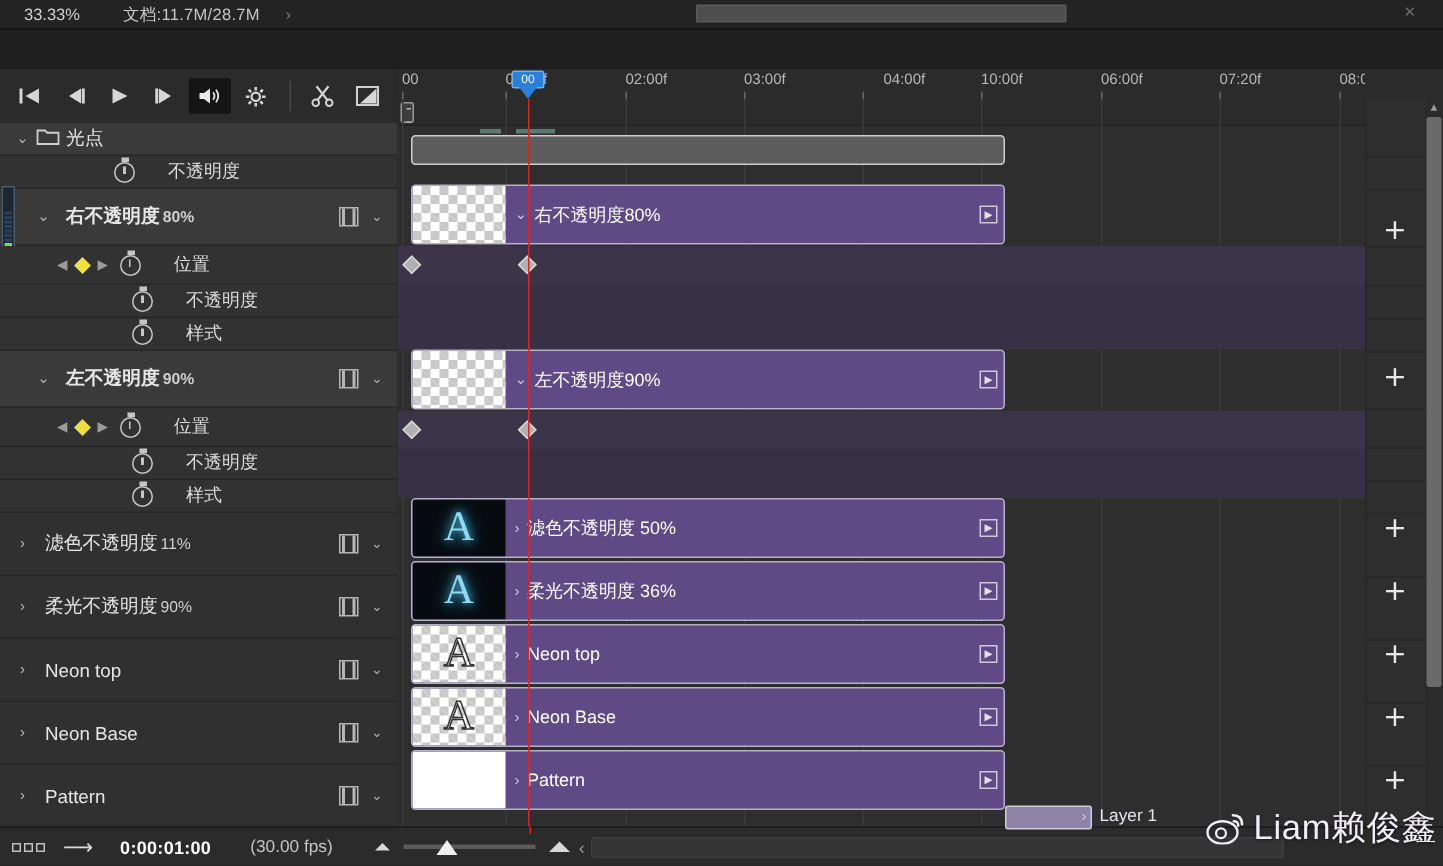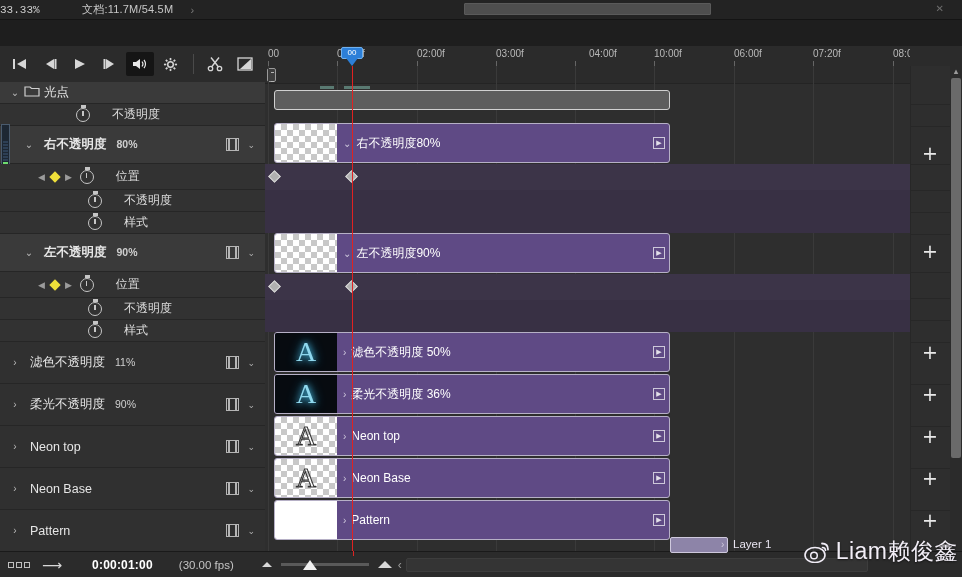--- a/index.html
+++ b/index.html
@@ -13,21 +13,21 @@
   }
   #app { position: relative; width: 962px; height: 577px; }
 
   
   .docbar {
     position: absolute; left: 0; top: 0; width: 962px; height: 20px;
     background: #232323; border-bottom: 1px solid #141414;
     display: flex; align-items: center;
   }
   .zoom-val {
-    font-size: 11px; color: #d0d0d0; padding-left: 0; width: 70px; font-family: Liberation Mono, monospace;
+    font-size: 11px; color: #d0d0d0; padding-left: 16px; width: 70px;
   }
   .doc-info { font-size: 11px; color: #c8c8c8; margin-left: 12px; letter-spacing: .2px; }
   .doc-arrow {
     font-size: 11px; color: #7a7a7a; margin-left: 14px; width: 10px; text-align: center;
   }
   .doc-scroll-track {
     position: absolute; left: 400px; top: 2px; width: 545px; height: 14px;
   }
   .doc-scroll-thumb {
     position: absolute; left: 64px; top: 1px; width: 247px; height: 12px;
@@ -199,21 +199,21 @@
     display: flex; flex-direction: column-reverse; padding: 1px; gap: 1px;
   }
   .meter i { display: block; height: 2px; background: #2d3f55; }
   .meter i.on { background: #6fdc6f; }
   .chev {
     width: 18px; text-align: center; font-size: 10px; color: #b8b8b8;
     flex: 0 0 auto; user-select: none;
   }
   .folder-ic { width: 20px; color: #cfcfcf; font-size: 13px; flex: 0 0 auto; }
   .lname { font-size: 12.5px; color: #e6e6e6; white-space: nowrap; }
-  .lname .pct { font-size: 10.5px; color: #cfcfcf; margin-left: 10px; }
+  .lname .pct { font-size: 10.5px; color: #cfcfcf; margin-left: 2px; }
   .film-ic {
     position: absolute; right: 26px; width: 13px; height: 13px;
     border: 1px solid #b5b5b5; display: flex; align-items: center; justify-content: center;
   }
   .film-ic::before, .film-ic::after {
     content: ""; position: absolute; top: 0; bottom: 0; width: 2px;
     background: #b5b5b5;
   }
   .film-ic::before { left: 1px; } .film-ic::after { right: 1px; }
   .film-chev {
@@ -266,21 +266,21 @@
     display: flex; align-items: center;
   }
   .bb-filmstrip {
     margin-left: 8px; display: flex; gap: 2px;
   }
   .bb-filmstrip i {
     width: 6px; height: 6px; border: 1px solid #c0c0c0; display: block;
   }
   .bb-arrow { margin-left: 12px; color: #d8d8d8; font-size: 14px; }
   .bb-time {
-    margin-left: 30px; font-size: 12px; color: #ffffff; font-weight: bold;
+    margin-left: 18px; font-size: 12px; color: #ffffff; font-weight: bold;
     font-family: "Liberation Sans", sans-serif; letter-spacing: .2px;
   }
   .bb-fps { margin-left: 26px; font-size: 11.5px; color: #c4c4c4; }
   .mount {
     width: 0; height: 0; border-left: 7px solid transparent;
     border-right: 7px solid transparent; border-bottom: 7px solid #d8d8d8;
   }
   .mount.sm { border-left-width: 5px; border-right-width: 5px; border-bottom-width: 5px; }
   .zoomslider {
     position: relative; width: 88px; height: 12px; margin: 0 9px;
@@ -323,21 +323,21 @@
     position: absolute; left: 721px; top: 539px; font-size: 10px; color: #cfc8dd; z-index: 30;
   }
 </style>
 </head>
 <body>
 
 <div id="app">
 
   <div class="docbar">
     <div class="zoom-val">33.33%</div>
-    <div class="doc-info">文档:11.7M/54.5M</div>
+    <div class="doc-info">文档:11.7M/28.7M</div>
     <div class="doc-arrow">›</div>
     <div class="doc-scroll-track">
       <div class="doc-scroll-thumb"></div>
     </div>
     <div class="doc-x">✕</div>
   </div>
 
 
   <div class="toolbar">
     <div class="tbtn">

